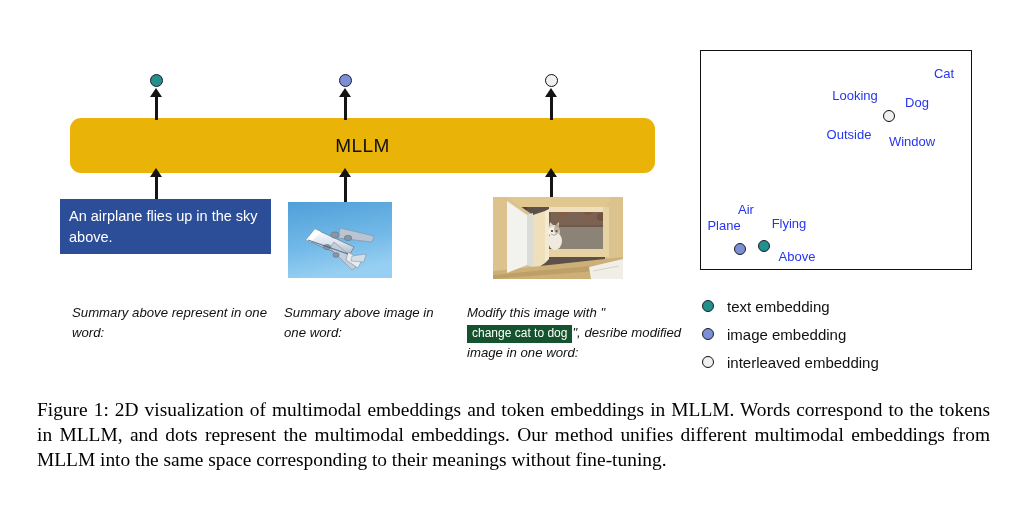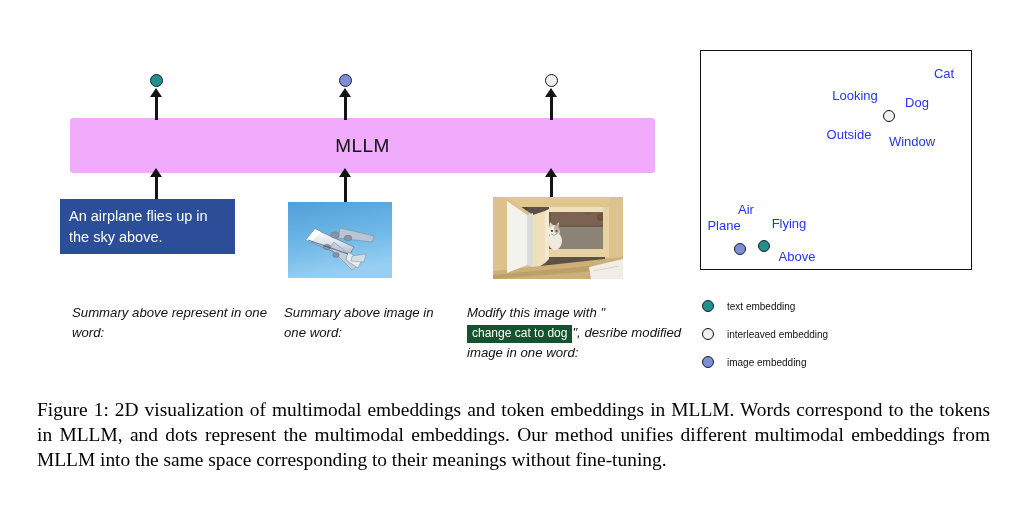--- a/index.html
+++ b/index.html
@@ -16,22 +16,22 @@
     overflow: hidden;
   }
 
   
   #diagram { position: absolute; left: 0; top: 0; width: 690px; height: 390px; }
 
   .mllm-box {
     position: absolute;
     left: 70px; top: 118px;
     width: 585px; height: 55px;
-    background: #f0abfc;
-    border-radius: 3px;
+    background: #eab308;
+    border-radius: 11px;
     display: flex;
     align-items: center;
     justify-content: center;
   }
   .mllm-label {
     font-size: 19px;
     letter-spacing: 0.4px;
     color: #111;
   }
 
@@ -63,21 +63,21 @@
     box-sizing: border-box;
   }
   .dot-text { background: #22918c; border: 1.6px solid #1b1b2e; }
   .dot-image { background: #7c8ed4; border: 1.6px solid #1b1b2e; }
   .dot-inter { background: #f0f0f0; border: 1.8px solid #111111; }
 
   
   .sentence-box {
     position: absolute;
     left: 60px; top: 199px;
-    width: 175px; height: 55px;
+    width: 211px; height: 55px;
     background: #2c4d97;
     color: #ffffff;
     font-size: 14.5px;
     line-height: 1.45;
     padding: 7px 9px;
     box-sizing: border-box;
   }
 
   
   .photo {
@@ -149,21 +149,21 @@
     display: flex;
     align-items: center;
   }
   .legend-swatch {
     width: 12px; height: 12px;
     border-radius: 50%;
     box-sizing: border-box;
     margin-right: 13px;
     flex: 0 0 auto;
   }
-  .legend-label { font-size: 10px; color: #111; }
+  .legend-label { font-size: 15px; color: #111; }
 
   
   #caption {
     position: absolute;
     left: 37px; top: 397px;
     width: 953px;
     font-family: "Liberation Serif", serif;
     font-size: 19.4px;
     line-height: 1.30;
     text-align: justify;
@@ -320,22 +320,22 @@
       <div class="plot-dot dot-text" style="left: 63px; top: 195px;"></div>
     </div>
 </div>
 
 <div id="legend">
     <div class="legend-row">
       <span class="legend-swatch dot-text"></span>
       <span class="legend-label">text embedding</span>
     </div>
     <div class="legend-row">
+      <span class="legend-swatch dot-image"></span>
+      <span class="legend-label">image embedding</span>
+    </div>
+    <div class="legend-row">
       <span class="legend-swatch dot-inter"></span>
       <span class="legend-label">interleaved embedding</span>
     </div>
-    <div class="legend-row">
-      <span class="legend-swatch dot-image"></span>
-      <span class="legend-label">image embedding</span>
-    </div>
   </div>
 
 <div id="caption">Figure 1: 2D visualization of multimodal embeddings and token embeddings in MLLM. Words correspond to the tokens in MLLM, and dots represent the multimodal embeddings. Our method unifies different multimodal embeddings from MLLM into the same space corresponding to their meanings without fine-tuning.</div>
 
 </body></html>

